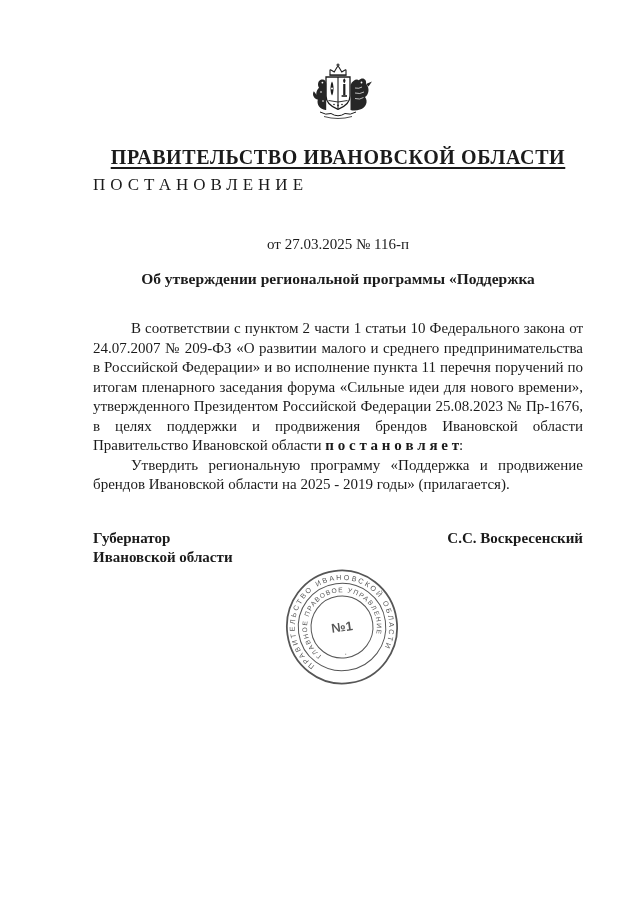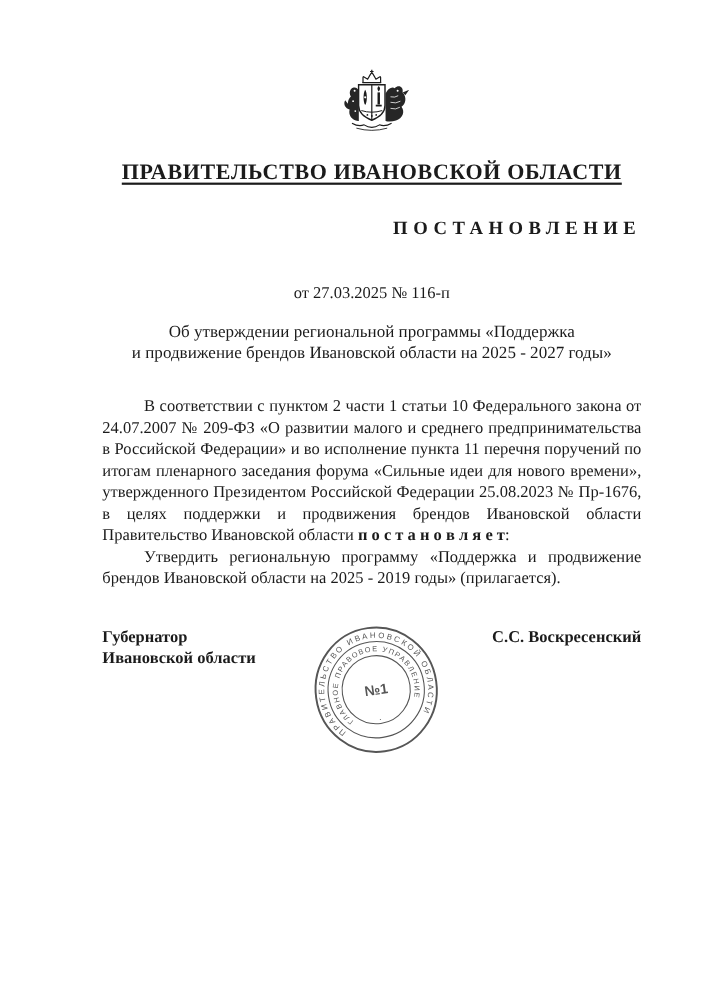--- a/index.html
+++ b/index.html
@@ -28,39 +28,39 @@
     text-align: center;
     font-size: 20px;
     line-height: 23px;
     font-weight: bold;
     letter-spacing: 0.6px;
     text-decoration: underline;
     text-underline-offset: 3px;
     text-decoration-thickness: 1.5px;
   }
   .doc-type {
-    margin-top: 29px;
-    text-align: right;
+    margin-top: 6px;
+    text-align: left;
     font-size: 17px;
     line-height: 20px;
-    font-weight: bold;
+    font-weight: normal;
     letter-spacing: 5px;
   }
   .date-block {
     margin-top: 40px;
     text-align: center;
     font-size: 15px;
     line-height: 18px;
   }
   .doc-title {
     margin-top: 16px;
     text-align: center;
     font-size: 15.5px;
     line-height: 19px;
-    font-weight: normal;
+    font-weight: bold;
   }
   .body-text {
     margin-top: 31px;
     font-size: 15px;
     line-height: 19.5px;
     text-align: justify;
   }
   .body-text p { text-indent: 38px; }
   .emph {
     font-weight: bold;
@@ -138,21 +138,20 @@
 
   <div class="org-name">ПРАВИТЕЛЬСТВО ИВАНОВСКОЙ ОБЛАСТИ</div>
   <div class="doc-type">ПОСТАНОВЛЕНИЕ</div>
 
   <div class="date-block">
     <div>от 27.03.2025 № 116-п</div>
   </div>
 
   <div class="doc-title">
     <div>Об утверждении региональной программы «Поддержка</div>
-    <div>и продвижение брендов Ивановской области на 2025 - 2027 годы»</div>
   </div>
 
   <div class="body-text">
     <p><span>В соответствии с пунктом 2 части 1 статьи 10 Федерального закона от 24.07.2007 № 209-ФЗ «О развитии малого и среднего предпринимательства в Российской Федерации» и во исполнение пункта 11 перечня поручений по итогам пленарного заседания форума «Сильные идеи для нового времени», утвержденного Президентом Российской Федерации 25.08.2023 № Пр-1676, в целях поддержки и продвижения брендов Ивановской области Правительство Ивановской области </span><span class="emph">п о с т а н о в л я е т</span><span>:</span></p>
     <p>Утвердить региональную программу «Поддержка и продвижение брендов Ивановской области на 2025 - 2019 годы» (прилагается).</p>
   </div>
 
   <div class="sig-row">
     <div>
       <div>Губернатор</div>

